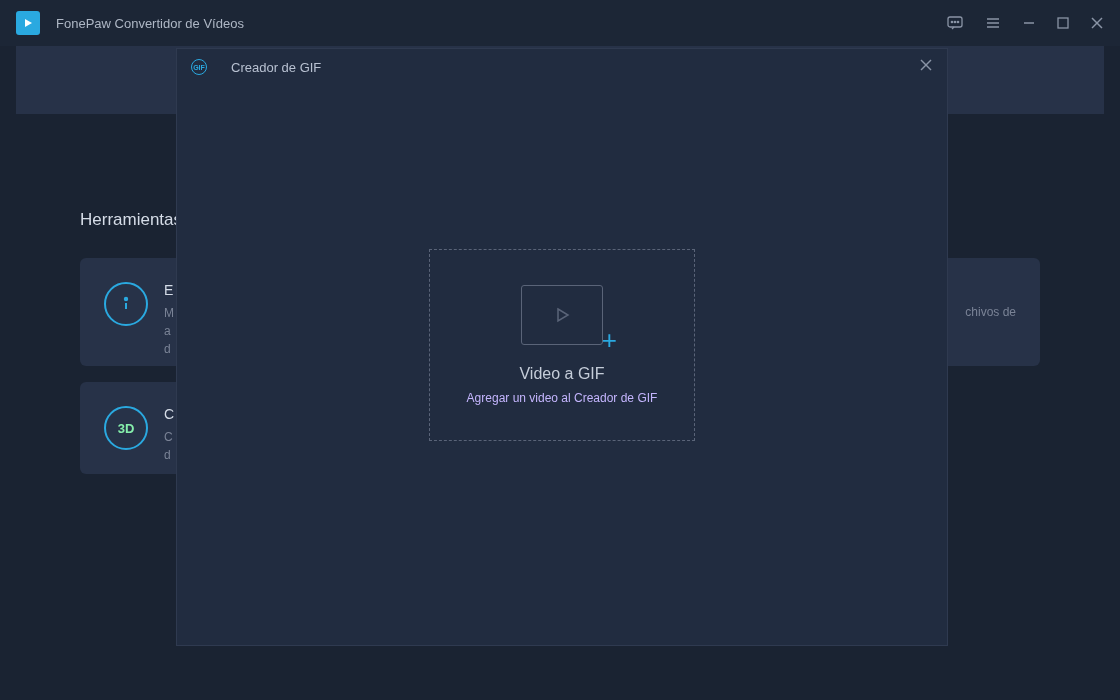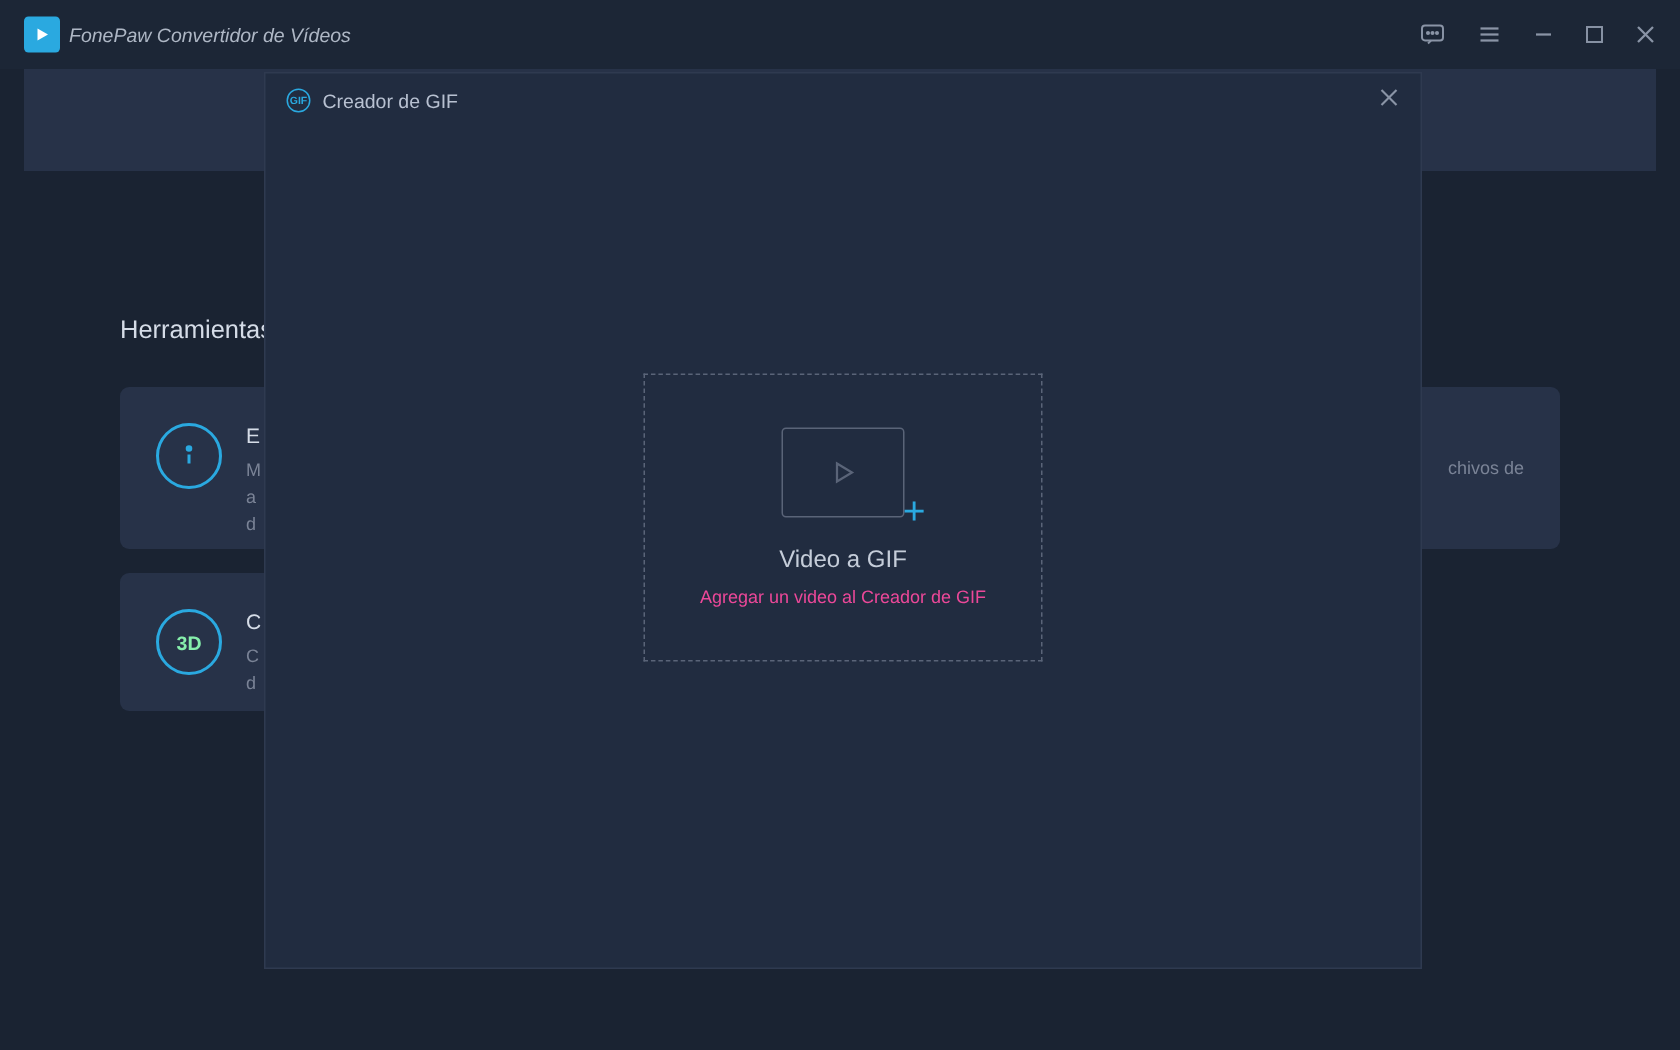--- a/index.html
+++ b/index.html
@@ -16,22 +16,21 @@
     height: 46px;
     background: #1c2636;
     display: flex;
     align-items: center;
     padding: 0 16px;
     justify-content: space-between;
   }
   .titlebar-left {
     display: flex;
     align-items: center;
-    gap: 6px;
-    font-style: italic;
+    gap: 16px;
   }
   .app-logo {
     width: 24px;
     height: 24px;
     background: #2aa9e0;
     border-radius: 3px;
     display: flex;
     align-items: center;
     justify-content: center;
   }
@@ -123,21 +122,21 @@
   .modal-header {
     height: 36px;
     display: flex;
     align-items: center;
     justify-content: space-between;
     padding: 0 14px;
   }
   .modal-header-left {
     display: flex;
     align-items: flex-end;
-    gap: 8px;
+    gap: 24px;
   }
   .modal-gif-icon {
     width: 16px;
     height: 16px;
     border: 1.5px solid #2aa9e0;
     border-radius: 50%;
     display: flex;
     align-items: center;
     justify-content: center;
     font-size: 7px;
@@ -192,21 +191,21 @@
     font-size: 26px;
     line-height: 1;
   }
   .dropzone-title {
     font-size: 16px;
     color: #c5cdd9;
     text-align: right;
   }
   .dropzone-subtitle {
     font-size: 12px;
-    color: #ec4899;
+    color: #c4b5fd;
   }
 </style>
 </head>
 <body>
 
 <div class="titlebar">
   <div class="titlebar-left">
     <div class="app-logo">
       <svg width="12" height="12" viewBox="0 0 12 12">
           <path d="M3 2 L10 6 L3 10 Z" fill="#fff"></path>

